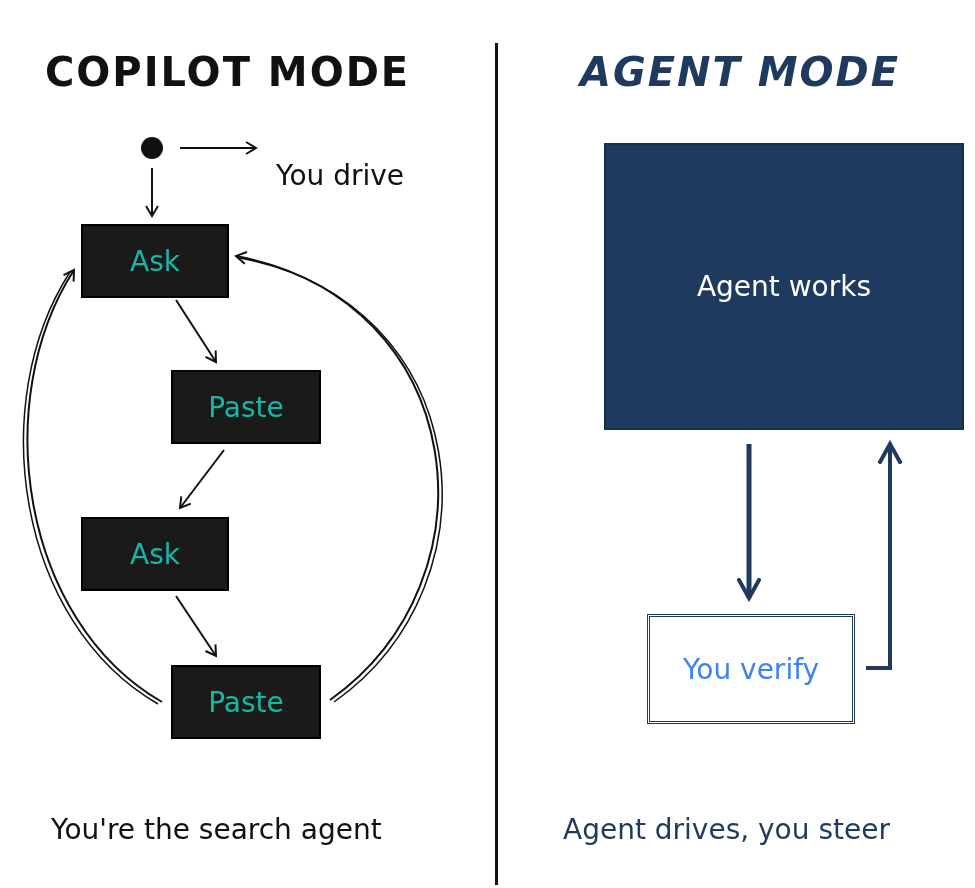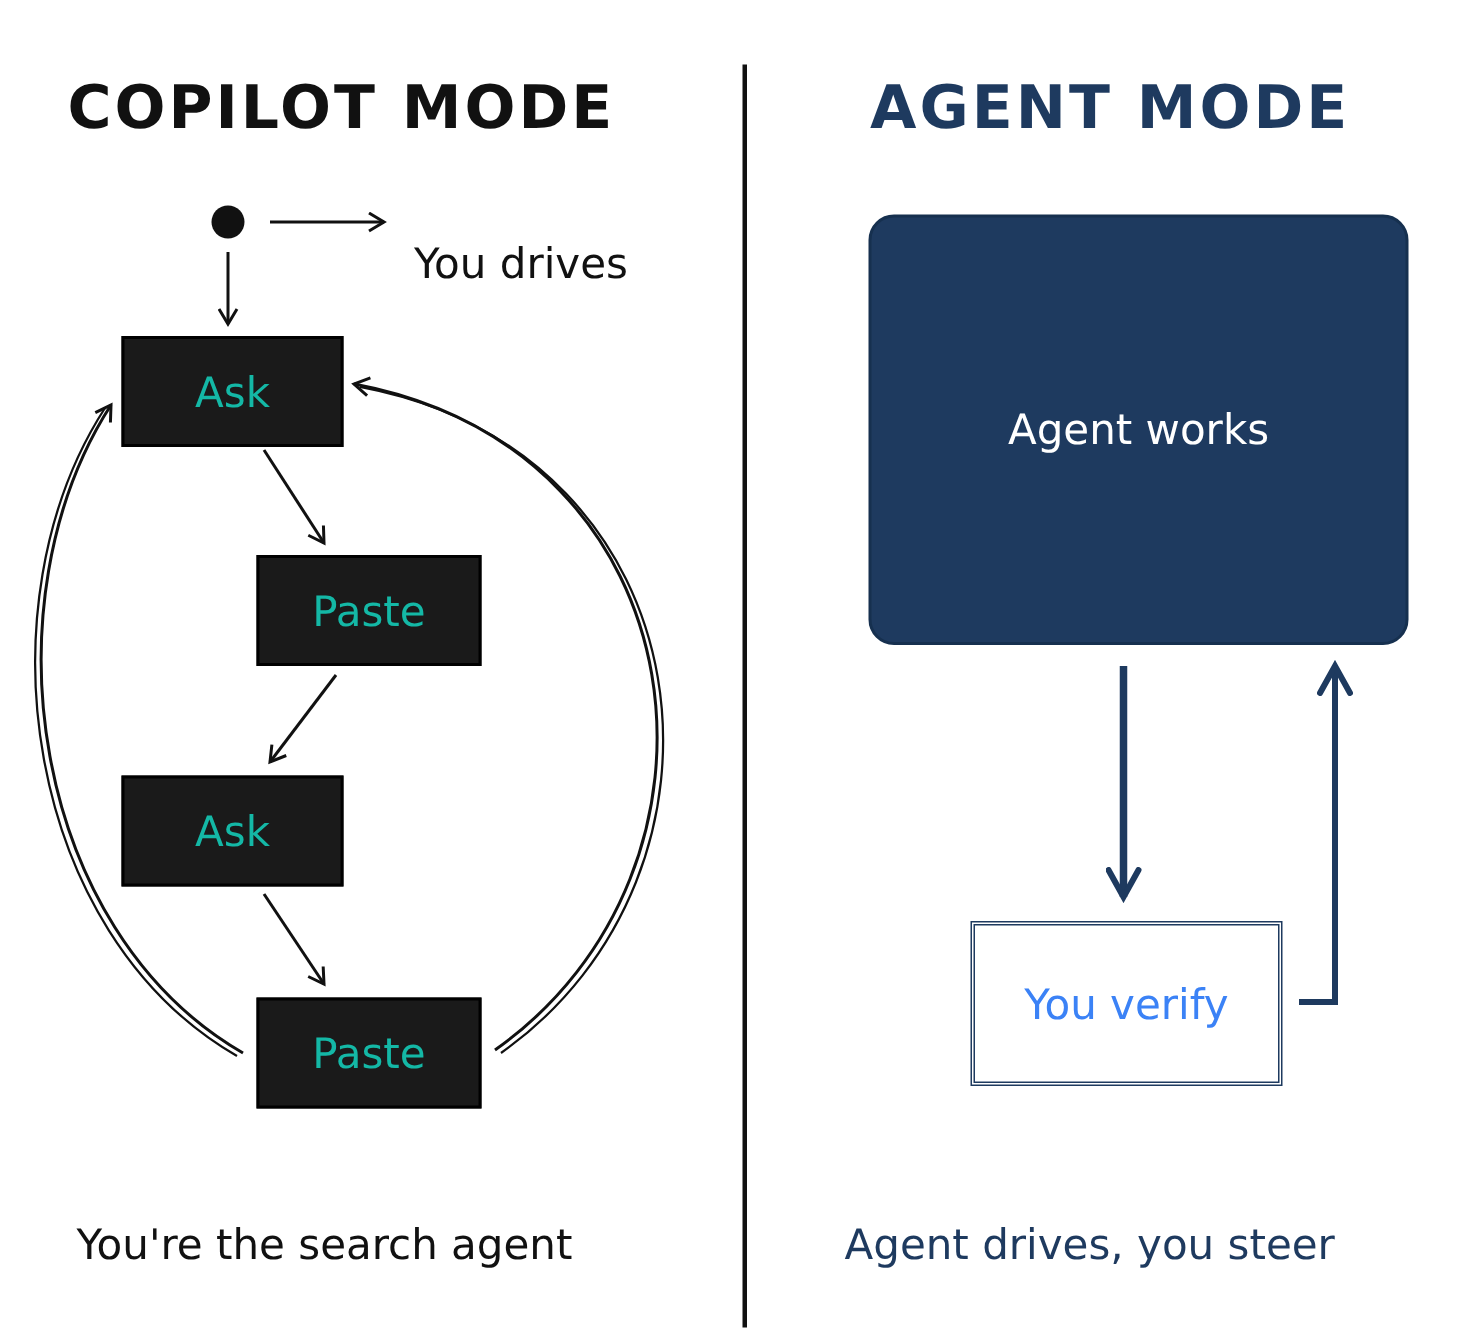--- a/index.html
+++ b/index.html
@@ -1,21 +1,21 @@
 <!DOCTYPE html>
 <html><head>
 <meta charset="utf-8">
 <style>
   html, body { margin: 0; padding: 0; background: #ffffff; }
   body { width: 975px; height: 888px; position: relative; overflow: hidden;
          font-family: "DejaVu Sans", sans-serif; }
   .abs { position: absolute; margin-top: 27px; }
   .title { font-size: 40px; letter-spacing: 2px; font-weight: bold; white-space: nowrap; }
   .title-left { left: 45px; top: 22px; color: #111111; }
-  .title-right { left: 580px; top: 22px; color: #1e3a5f; }
+  .title-right { left: 580px; top: 22px; color: #1e3a5f; font-style: italic; }
   .box { position: absolute; display: flex; align-items: center; justify-content: center;
          font-size: 28px; }
   .box-dark { background: #1a1a1a; color: #14b8a6; border: 2px solid #000; }
   .box-navy { background: #1e3a5f; color: #ffffff; border: 2px solid #16304f; }
   .box-outline { background: #ffffff; color: #3b82f6; border: 3px double #1e3a5f; }
   .caption { font-size: 28px; white-space: nowrap; }
   .divider { left: 495px; top: 16px; width: 3px; height: 842px; background: #111; }
   svg { position: absolute; left: 0; top: 0; }
 </style>
 </head>
@@ -50,40 +50,40 @@
   <path d="M334,702 C504,582 474,302 240,258" fill="none" stroke="#111" stroke-width="1.5"></path>
 
   <line x1="749" y1="444" x2="749" y2="598" stroke="#1e3a5f" stroke-width="5" marker-end="url(#hn)"></line>
 
   <polyline points="866,668 890,668 890,444" fill="none" stroke="#1e3a5f" stroke-width="4" marker-end="url(#hn)"></polyline>
 </svg>
 
 <div class="abs title title-left">COPILOT MODE</div>
 <div class="abs title title-right">AGENT MODE</div>
 
-<div class="abs caption" style="left:276px;top:132px;color:#111;">You drives</div>
+<div class="abs caption" style="left:276px;top:132px;color:#111;">You drive</div>
 
 <div class="box box-dark" style="left:81px;top:224px;width:144px;height:70px;">
     <span>Ask</span>
   </div>
 <div class="box box-dark" style="left:171px;top:370px;width:146px;height:70px;">
     <span>Paste</span>
   </div>
 <div class="box box-dark" style="left:81px;top:517px;width:144px;height:70px;">
     <span>Ask</span>
   </div>
 <div class="box box-dark" style="left:171px;top:665px;width:146px;height:70px;">
     <span>Paste</span>
   </div>
 
 <div class="abs caption" style="left:51px;top:786px;color:#111;">You're the search agent</div>
 
 <div class="abs divider"></div>
 
-<div class="box box-navy" style="left:579px;top:143px;width:356px;height:283px;border-radius:17px;">
+<div class="box box-navy" style="left:604px;top:143px;width:356px;height:283px;">
     <span>Agent works</span>
   </div>
 
 <div class="box box-outline" style="left:647px;top:614px;width:202px;height:104px;">
     <span>You verify</span>
   </div>
 
 <div class="abs caption" style="left:563px;top:786px;color:#1e3a5f;">Agent drives, you steer</div>
 
 </body></html>

